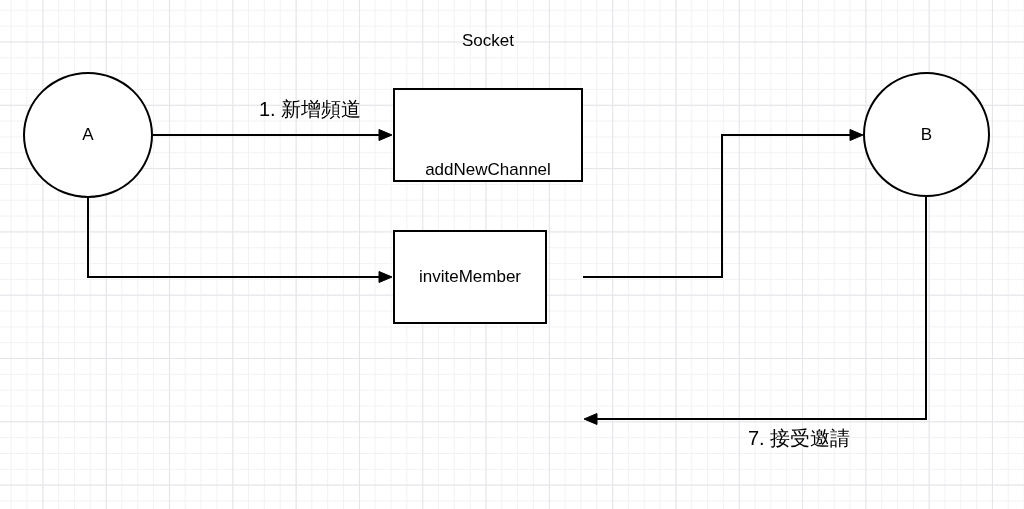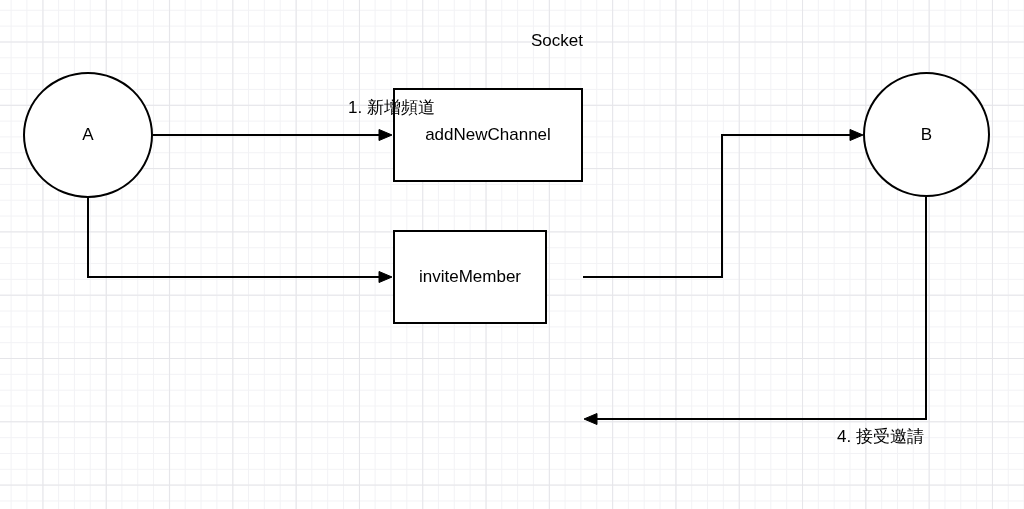--- a/index.html
+++ b/index.html
@@ -52,41 +52,40 @@
     font-size: 17px;
     color: #000000;
     white-space: nowrap;
   }
   .node.circle { border-radius: 50%; }
   .diagram-title {
     position: absolute;
     left: 393px;
     top: 31px;
     width: 190px;
-    text-align: right;
+    text-align: center;
     font-size: 17px;
     color: #000000;
   }
   .edge-label {
     position: absolute;
     width: 170px;
-    text-align: right;
-    font-size: 17px;
+    text-align: center;
+    font-size: 20px;
     color: #000000;
     white-space: nowrap;
-    margin-left: 40px;
   }
   #label-step1 { left: 225px; top: 96px;  }
   #label-step2 { left: 174px; top: 284px; }
   #label-step3 { left: 557px; top: 250px; }
   #label-step4 { left: 714px; top: 425px; }
 
   #node-actor-a { left: 23px;  top: 72px;  width: 130px; height: 126px; }
   #node-actor-b { left: 863px; top: 72px;  width: 127px; height: 125px; }
-  #node-add-new-channel { left: 393px; top: 88px;  width: 190px; height: 94px; }
+  #node-add-new-channel { left: 393px; top: 88px;  width: 190px; height: 94px; align-items: flex-end; }
   #node-invite-member   { left: 393px; top: 230px; width: 154px; height: 94px; }
   #node-accept-join     { left: 393px; top: 373px; width: 190px; height: 93px; }
 </style>
 </head>
 <body>
 
 <div class="canvas">
 
   <svg class="edge-layer" viewBox="0 0 1024 509" xmlns="http://www.w3.org/2000/svg">
 
@@ -124,15 +123,15 @@
   <div class="node" id="node-add-new-channel">
     <span>addNewChannel</span>
   </div>
 
   <div class="node" id="node-invite-member">
     <span>inviteMember</span>
   </div>
 
 
   <div class="edge-label" id="label-step1">1. 新增頻道</div>
-  <div class="edge-label" id="label-step4">4. 接受邀請</div>
+  <div class="edge-label" id="label-step4">7. 接受邀請</div>
 
 </div>
 
 </body></html>

